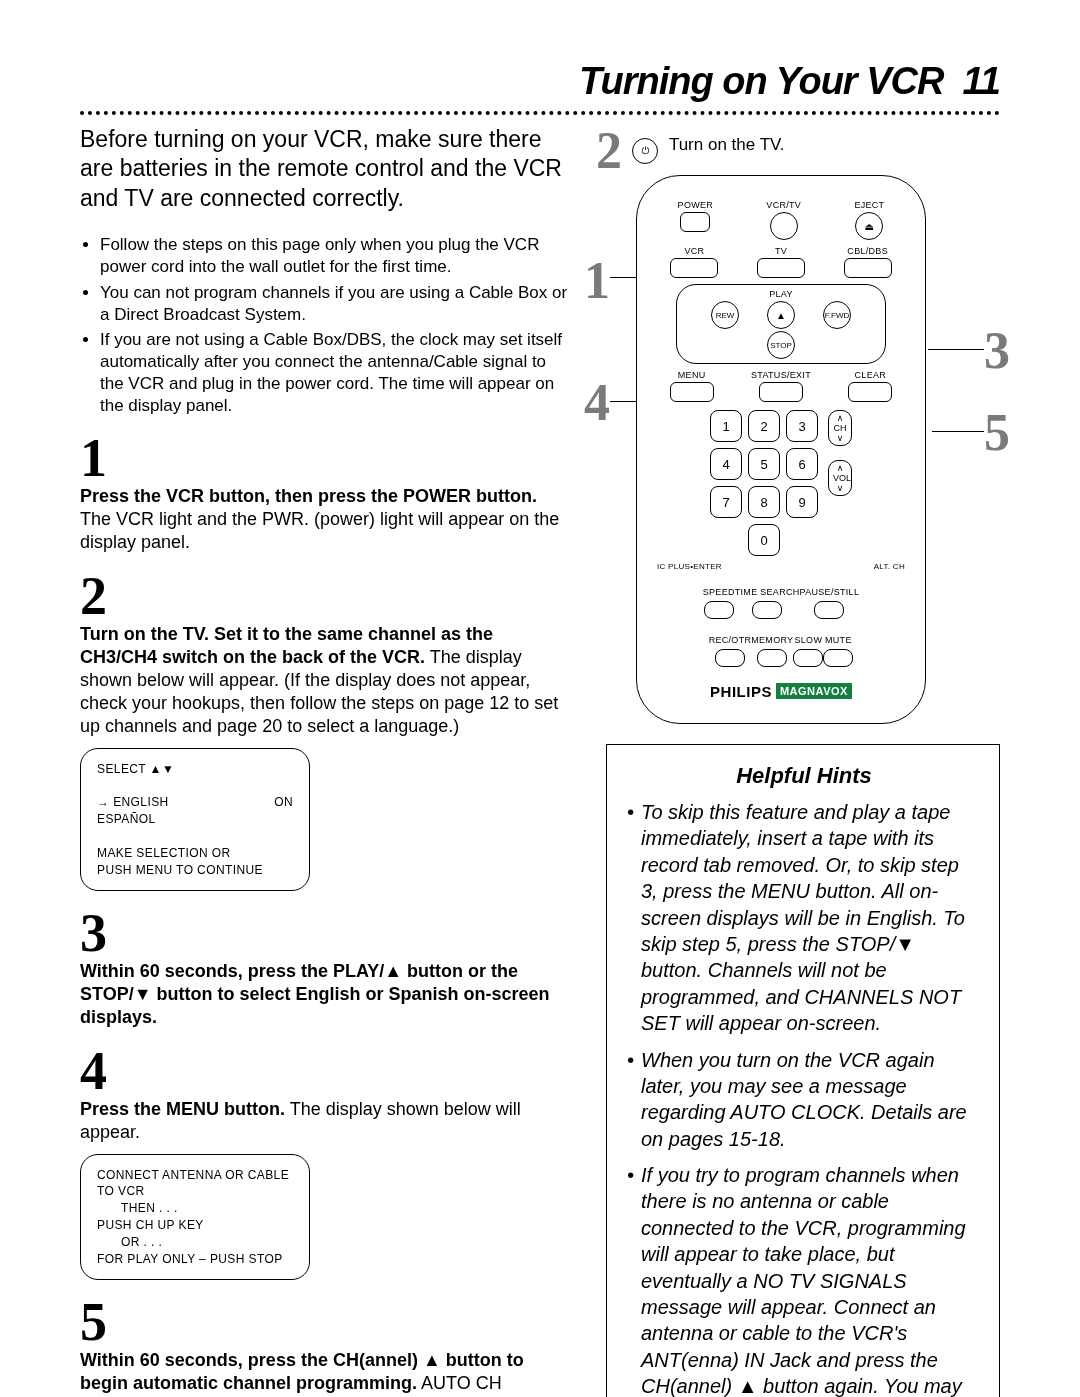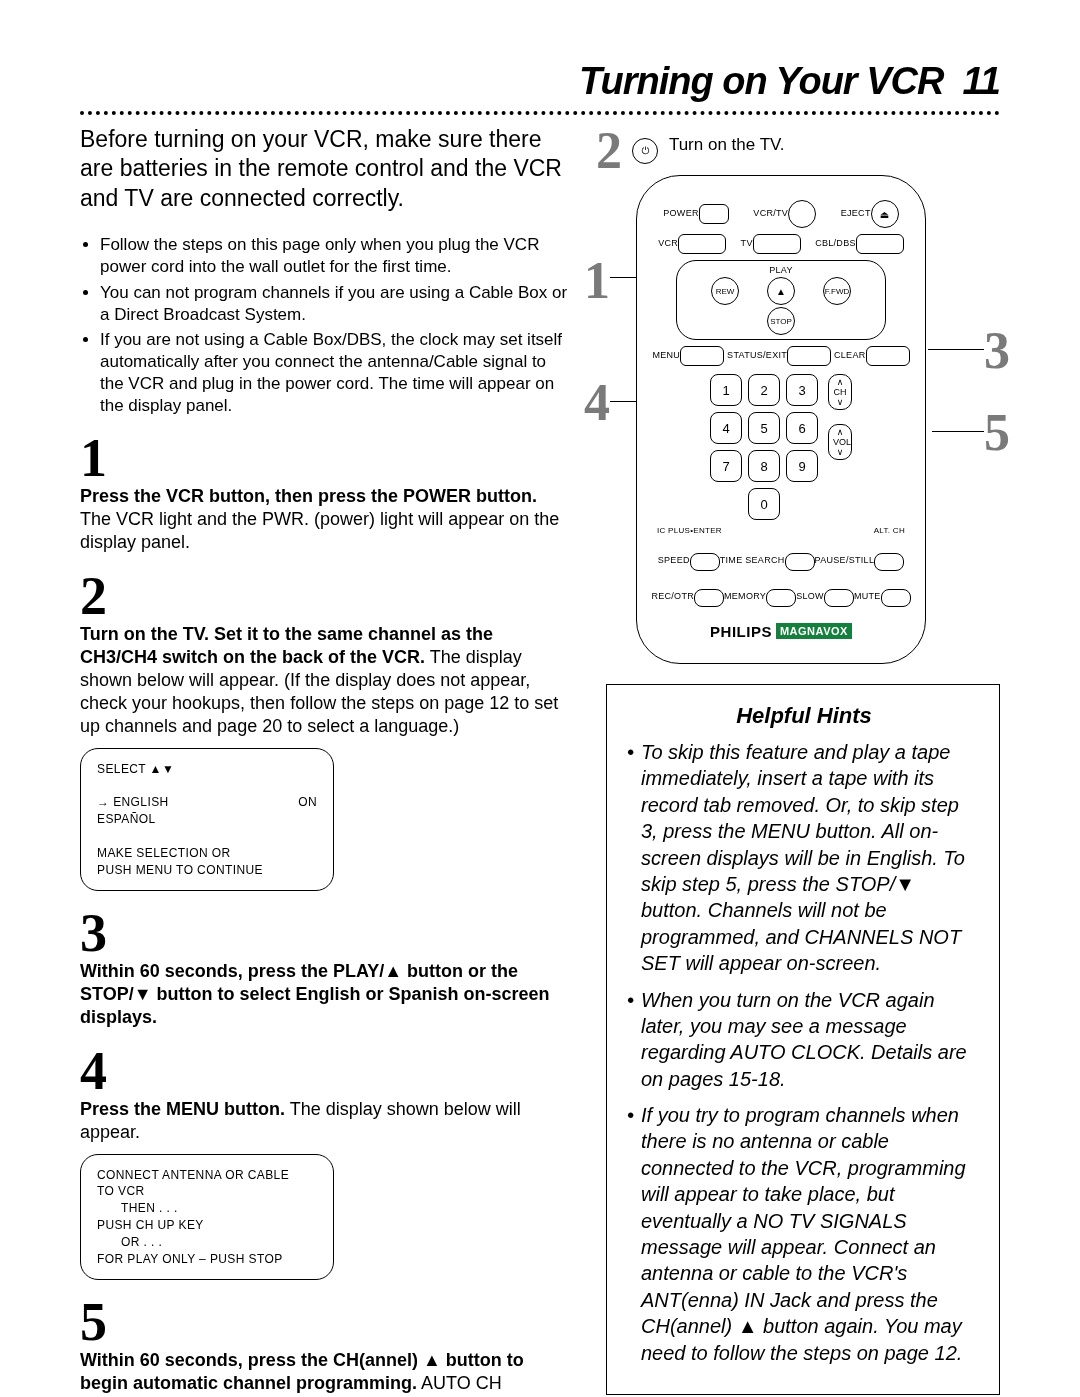--- a/index.html
+++ b/index.html
@@ -8,38 +8,38 @@
   .title{font-style:italic;font-weight:bold;font-size:38px;text-align:right;letter-spacing:-1px}
   .dotline{border:none;border-top:4px dotted #000;margin:8px 0 10px 0}
   .cols{display:flex;gap:36px}
   .left{width:490px;font-size:18px;line-height:1.28}
   .right{flex:1;position:relative}
   .intro{font-size:23px;margin-bottom:21px}
   ul.bullets{padding-left:20px;margin:2px 0 14px 0}
   ul.bullets li{margin-bottom:4px;font-size:17px;line-height:1.28}
   .bignum{font-family:"Times New Roman",serif;font-weight:bold;font-size:54px;line-height:0.9;margin:18px 0 2px 0}
   .right-num{font-family:"Times New Roman",serif;font-weight:bold;font-size:52px;color:#7a7a7a;text-align:center}
-  .osd{border:1px solid #000;border-radius:18px;width:254px;padding:12px 16px;margin:10px 0 8px 0;font-size:12px;letter-spacing:0.4px;line-height:1.4}
+  .osd{border:1px solid #000;border-radius:18px;width:230px;padding:12px 16px;margin:10px 0 8px 0;font-size:12px;letter-spacing:0.4px;line-height:1.4}
   .osd .row{display:flex;justify-content:space-between}
   .hints{border:1.5px solid #000;padding:18px 18px 18px 20px;margin-top:20px}
   .hints h3{text-align:center;font-style:italic;font-weight:bold;font-size:22px;margin:0 0 10px 0}
   .hints ul{padding:0 0 0 14px;margin:0}
   .hints li{font-style:italic;font-size:20px;line-height:1.32;margin-bottom:10px;list-style-type:none;position:relative}
   .hints li:before{content:"•";position:absolute;left:-14px}
   .para{margin:2px 0 4px 0}
   b{font-weight:bold}
 
   
   .remote-wrap{position:relative;padding-top:50px;padding-left:30px}
   .remote{width:290px;border:1.5px solid #000;border-radius:44px;padding:18px 14px 22px 14px;position:relative;background:#fff}
   .remote .rowbtn{display:flex;justify-content:space-around;margin:6px 0;font-size:9px;letter-spacing:0.3px}
   .btn{border:1px solid #000;border-radius:50%;width:28px;height:28px;display:flex;align-items:center;justify-content:center;font-size:10px}
   .btn-sq{border:1px solid #000;border-radius:6px;width:30px;height:20px;display:flex;align-items:center;justify-content:center;font-size:10px}
   .lbl{font-size:9px;text-align:center;display:block;margin-bottom:2px;letter-spacing:0.3px}
-  .btncol{display:flex;flex-direction:row;align-items:center}
+  .btncol{display:flex;flex-direction:column;align-items:center}
   .oval{border:1.5px solid #000;border-radius:20px;padding:4px 6px;margin:6px auto;width:210px}
   .trio{display:flex;justify-content:space-evenly;align-items:center}
   .rocker{border:1px solid #000;border-radius:10px;padding:2px 4px;font-size:9px;text-align:center;width:24px}
   .numpad{display:flex;justify-content:center;gap:10px;margin-top:8px}
   .numgrid{display:grid;grid-template-columns:repeat(3,32px);grid-auto-rows:32px;gap:6px}
   .nkey{border:1px solid #000;border-radius:8px;display:flex;align-items:center;justify-content:center;font-size:13px}
   .zero{grid-column:2}
   .sidecol{display:flex;flex-direction:column;gap:14px;align-items:center}
   .brand{font-size:15px;font-weight:bold;text-align:center;margin-top:16px;letter-spacing:0.5px}
   .brand .box{background:#15803d;color:#fff;font-size:11px;padding:2px 4px;margin-left:4px;display:inline-block;position:relative;top:-2px}

